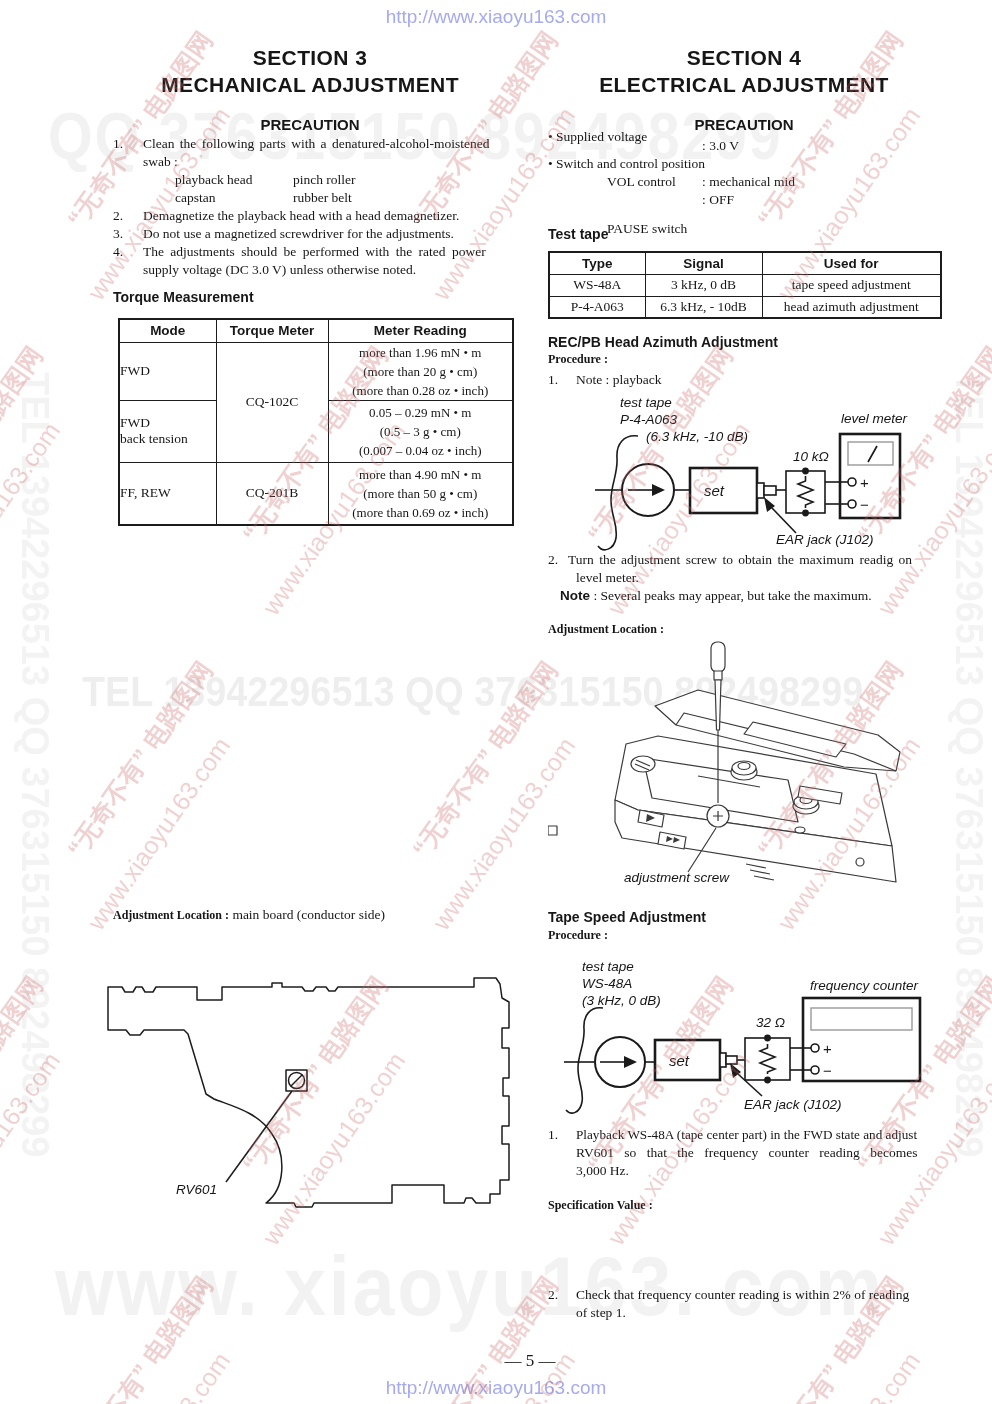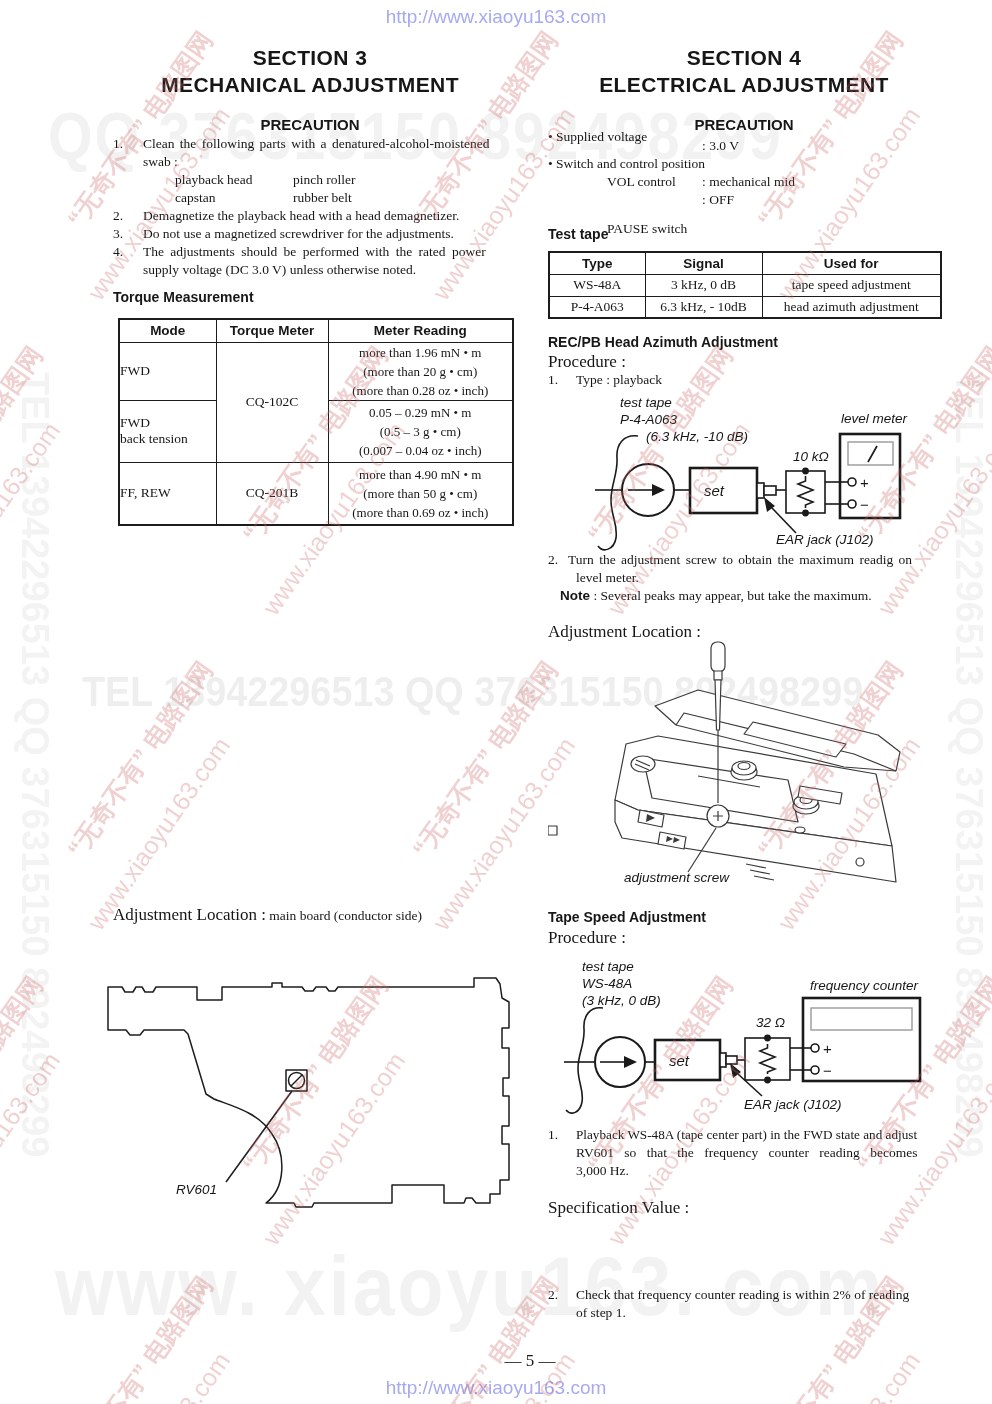--- a/index.html
+++ b/index.html
@@ -6,21 +6,21 @@
   .page{position:relative;width:992px;height:1404px;background:#ffffff;overflow:hidden;
         font-family:"Liberation Serif",serif;color:#161616;}
   .abs{position:absolute;}
   .sans{font-family:"Liberation Sans",sans-serif;}
   .b{font-weight:bold;}
   .sec-title{font-family:"Liberation Sans",sans-serif;font-weight:bold;font-size:21px;
              line-height:27px;text-align:center;letter-spacing:.4px;white-space:nowrap;}
   .h2{font-family:"Liberation Sans",sans-serif;font-weight:bold;font-size:15px;text-align:center;}
   .h3{font-family:"Liberation Sans",sans-serif;font-weight:bold;font-size:14px;white-space:nowrap;}
   .bodyt{font-size:13.5px;line-height:18px;white-space:nowrap;}
-  .boldserif{font-weight:normal;font-size:17px;white-space:nowrap;}
+  .boldserif{font-weight:bold;font-size:12px;white-space:nowrap;}
   .dlabel{font-family:"Liberation Sans",sans-serif;font-style:italic;font-size:13.5px;white-space:nowrap;}
   .just1{word-spacing:2px;} .just2{word-spacing:3px;} .just3{word-spacing:7px;}
 
   
   table.doc{position:absolute;border-collapse:collapse;table-layout:fixed;background:transparent;}
   table.doc th,table.doc td{border:1.4px solid #1c1c1c;padding:0;}
   table.doc{border:2.4px solid #1c1c1c;}
   table.doc th{font-family:"Liberation Sans",sans-serif;font-weight:bold;font-size:13.5px;text-align:center;}
   td.cmode{font-size:13.5px;text-align:left;padding-left:9px;vertical-align:middle;}
   td.cmid{font-size:13.5px;text-align:center;vertical-align:middle;}
@@ -193,21 +193,21 @@
         <td class="cell">P-4-A063</td>
         <td class="cell">6.3 kHz, - 10dB</td>
         <td class="cell">head azimuth adjustment</td>
       </tr>
     </tbody>
       </table>
 
     <div class="abs h3" style="left:548px;top:334px;">REC/PB Head Azimuth Adjustment</div>
     <div class="abs boldserif" style="left:548px;top:352px;">Procedure :</div>
     <div class="abs bodyt" style="left:548px;top:371px;">1.</div>
-    <div class="abs bodyt" style="left:576px;top:371px;">Type : playback</div>
+    <div class="abs bodyt" style="left:576px;top:371px;">Note : playback</div>
 
     <div class="abs" style="left:548px;top:392px;width:400px;height:170px;">
       <svg class="abs" style="left:0;top:0" width="400" height="170">
         <g stroke="#1a1a1a" fill="none" stroke-width="1.6">
           <path d="M90,44 C76,42 68,52 69,66 C70,82 63,92 63,108 C63,124 70,132 68,146 C66,158 55,161 50,154"></path>
           <line x1="47" y1="98" x2="74" y2="98"></line>
           <circle cx="100" cy="98" r="26" stroke-width="2"></circle>
           <line x1="80" y1="98" x2="104" y2="98"></line>
           <polygon points="104,92 117,98 104,104" fill="#1a1a1a" stroke="none"></polygon>
           <line x1="126" y1="98" x2="142" y2="98"></line>

